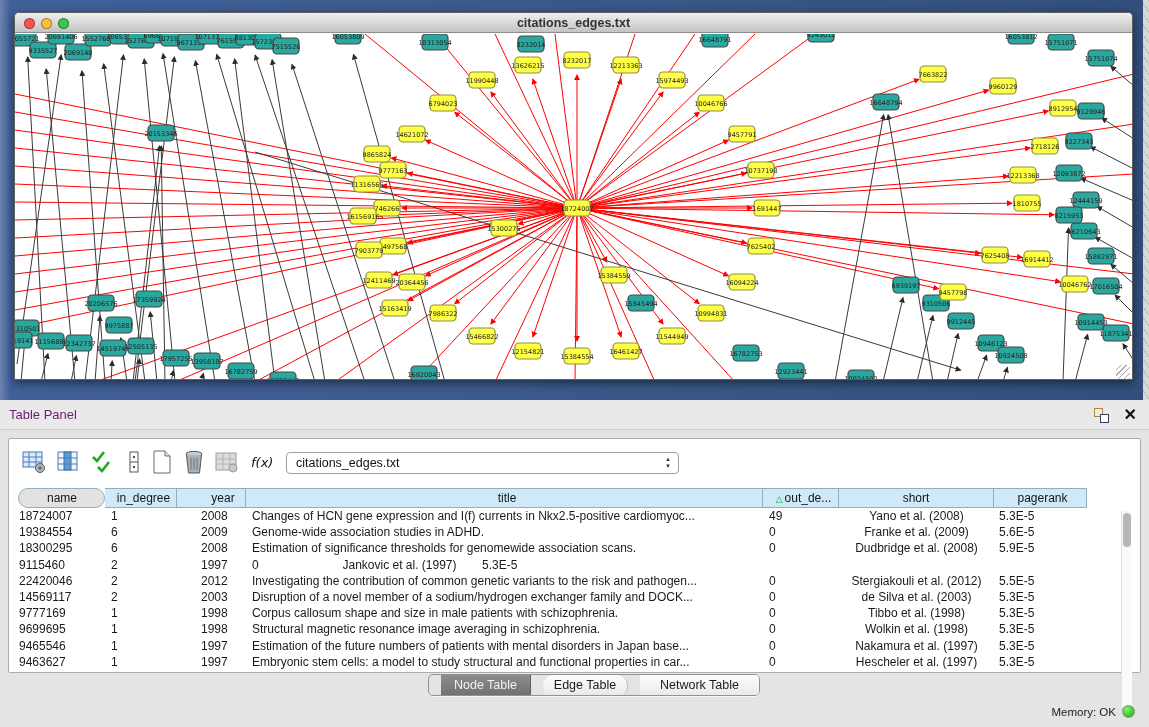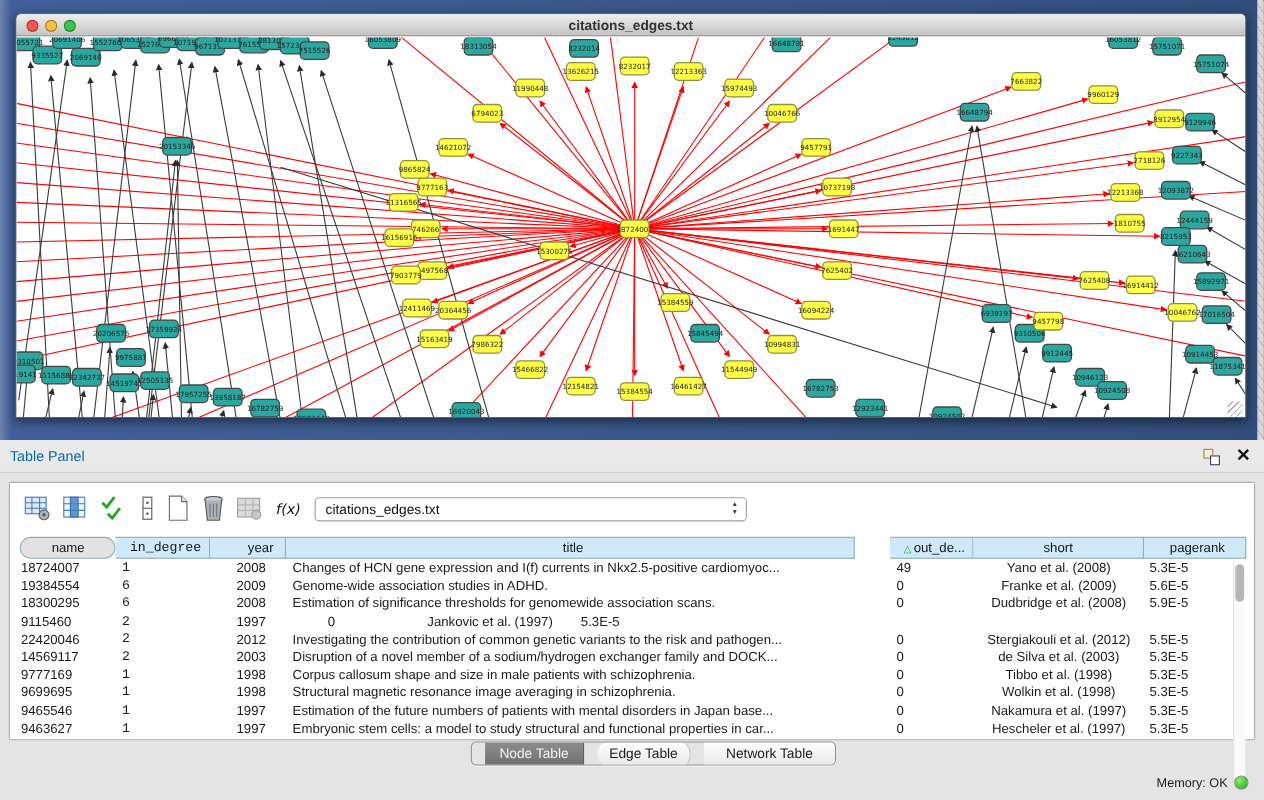--- a/index.html
+++ b/index.html
@@ -25,21 +25,21 @@
   #graph-area { position:absolute; left:0; top:21px; width:1117px; height:347px; background:#fff; }
   #resize-grip { position:absolute; right:2px; bottom:2px; width:14px; height:14px;
     background:repeating-linear-gradient(135deg,transparent 0 3px,#a9a9a9 3px 4px); }
   svg text { font-family:"DejaVu Sans", sans-serif; }
   .node-label { font-size:6.5px; fill:#222; }
 
   
   #table-panel { position:absolute; left:0; top:400px; width:1149px; height:327px; background:#e4e4e4; }
   #panel-titlebar { position:absolute; left:0; top:0; width:1149px; height:30px;
     background:#e9e9e9; border-bottom:1px solid #d0d0d0; }
-  #panel-title { position:absolute; left:9px; top:0; line-height:30px; font-size:13px; color:#0369a1; }
+  #panel-title { position:absolute; left:9px; top:0; line-height:30px; font-size:13px; color:#701a75; }
   #float-icon { position:absolute; right:40px; top:8px; width:15px; height:15px; }
   #float-icon .sq1 { position:absolute; left:0; top:0; width:9px; height:9px; border:1.5px solid #a8854e; background:#f3ecdd; }
   #float-icon .sq2 { position:absolute; right:0; bottom:0; width:9px; height:9px; border:1.5px solid #33415e; background:#fff; }
   #close-icon { position:absolute; right:12px; top:4px; font-size:16px; font-weight:bold; color:#111; line-height:22px; }
 
   #panel-box { position:absolute; left:8px; top:38px; width:1133px; height:235px;
     background:#ffffff; border:1px solid #adadad; border-radius:2px; }
   #toolbar { position:absolute; left:0; top:2px; width:100%; height:42px; }
   .tbtn { position:absolute; top:8px; width:26px; height:26px; }
   #network-select { position:absolute; left:277px; top:11px; width:393px; height:22px;
@@ -49,23 +49,23 @@
 
   #grid { position:absolute; left:9px; top:49px; width:1115px; }
   .hdr-row, .data-row { display:flex; white-space:nowrap; }
   .hdr-row { height:20px; }
   .hcell { height:20px; line-height:19px; font-size:12px; color:#161616; text-align:center;
     background:#cfe9f8; border:1px solid #93aebd; border-left:none; overflow:hidden; }
   .hcell:first-child { border-left:1px solid #93aebd; background:#e2e2e2; }
   .sort-tri { font-size:9px; color:#0a4; margin-right:2px; }
   .data-row { height:16.2px; line-height:16px; font-size:12px; color:#1a1a1a; }
   .dcell { overflow:hidden; text-overflow:clip; }
-  .c0{width:87px; padding-left:1px;border-radius:10px;} .c1{width:86px; padding-left:6px;font-family:Liberation Mono, monospace;}
+  .c0{width:87px; padding-left:1px;border-radius:10px;} .c1{width:72px; padding-left:6px;}
   .c2{width:69px; padding-left:24px;} .c3{width:517px; padding-left:6px;}
-  .c4{width:76px; padding-left:6px;margin-left:32px;} .c5{width:155px; text-align:center;}
+  .c4{width:76px; padding-left:6px;} .c5{width:155px; text-align:center;}
   .c6{width:93px; padding-left:5px;}
   #vscroll { position:absolute; right:8px; top:72px; width:11px; height:196px; background:#fafafa; border-left:1px solid #e0e0e0;}
   #vthumb { position:absolute; left:1px; top:2px; width:8px; height:34px; background:#b6b6b6; border-radius:5px; }
 
   #tabs { position:absolute; left:428px; top:274px; height:22px; display:flex;
     border:1px solid #939393; border-radius:5px; overflow:hidden;
     box-shadow:0 1px 0 rgba(255,255,255,.7); }
   .tab { height:22px; line-height:21px; font-size:12.5px; text-align:center;
     background:linear-gradient(#fefefe,#e7e7e7); color:#1c1c1c; border-right:1px solid #bdbdbd;margin-left:12px; }
   .tab:last-child { border-right:none; }

